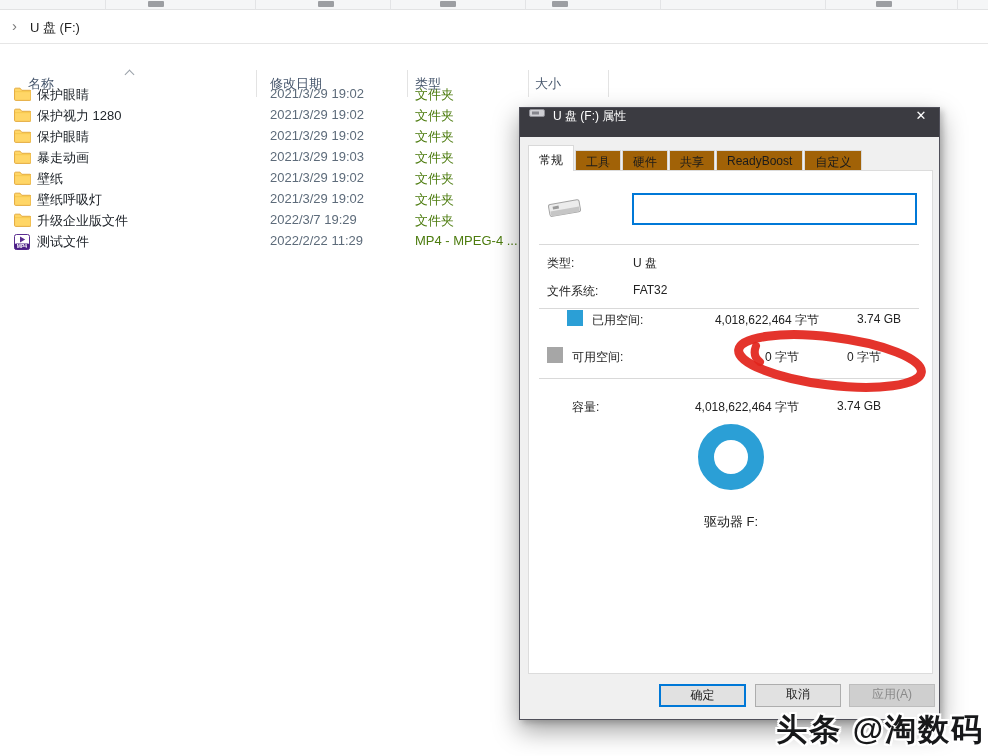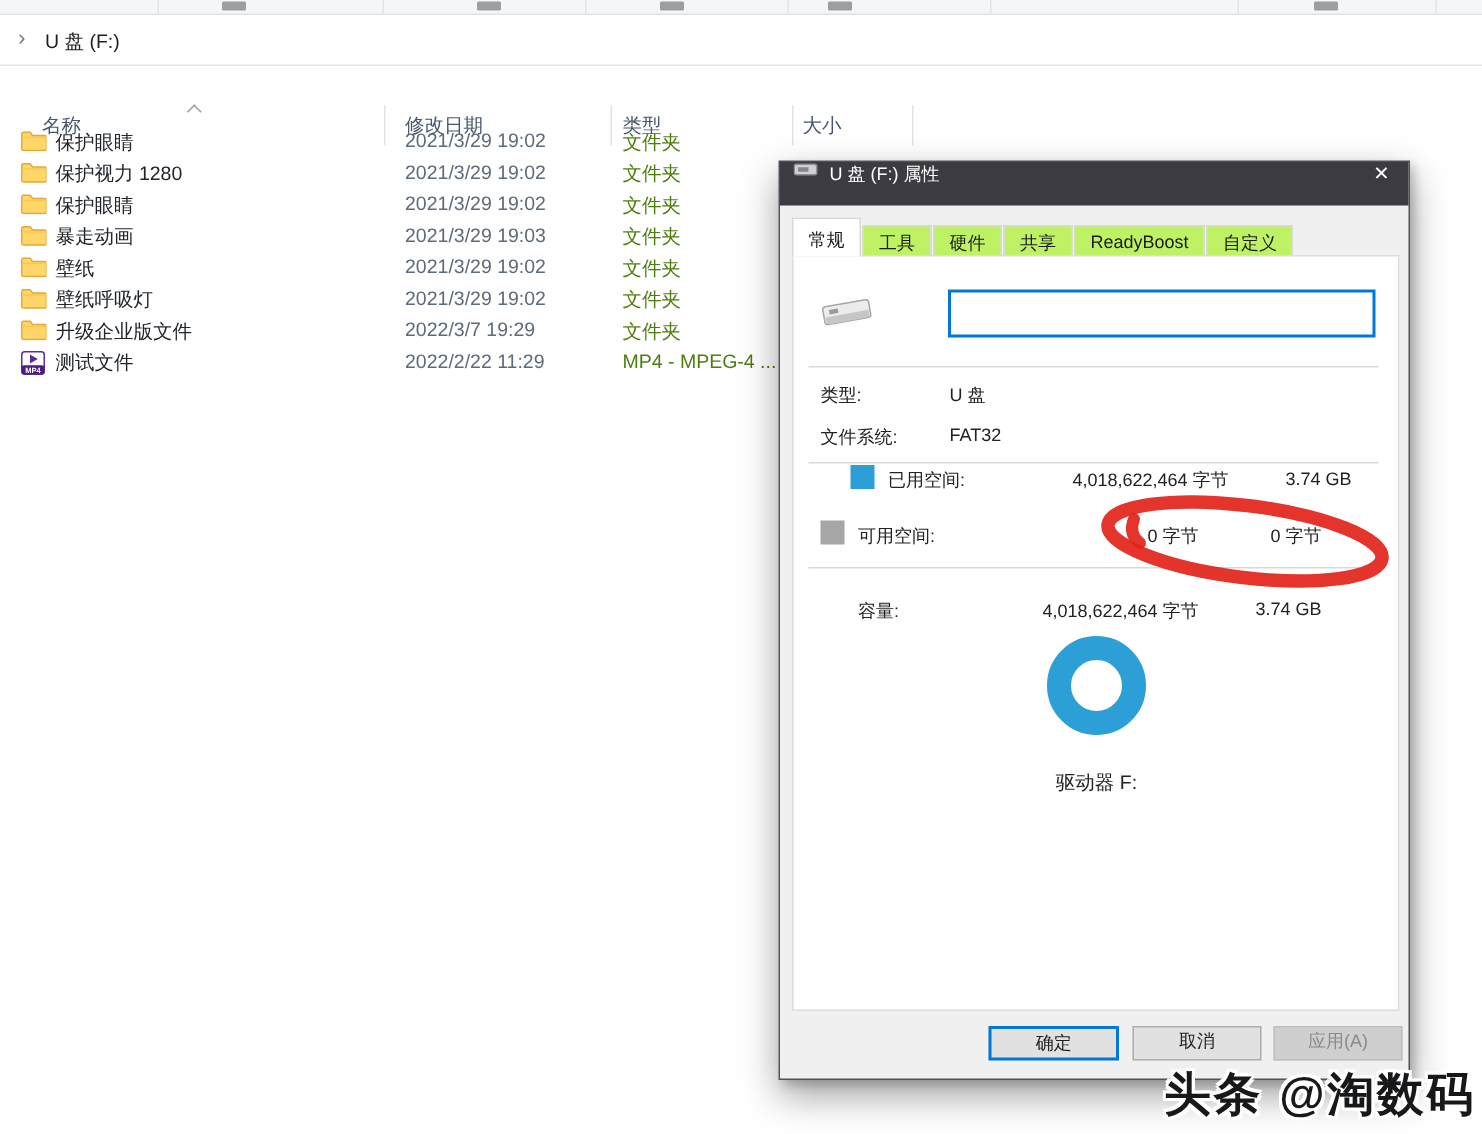--- a/index.html
+++ b/index.html
@@ -32,21 +32,21 @@
   
   .dialog { position:absolute; left:519px; top:107px; width:421px; height:613px;
     background:#f0f0f0; border:1px solid #50505a;
     box-shadow:0 10px 24px rgba(0,0,0,.38), 3px 3px 6px rgba(0,0,0,.18); }
   .title-bar { position:absolute; left:0; top:0; right:0; height:29px; background:#3b3b41;
     display:flex; align-items:flex-start; padding-left:9px; }
   .title-text { color:#fff; font-size:12px; margin-left:7px; flex:1; }
   .close-btn { width:30px; text-align:center; color:#fff; font-size:13px; margin-right:3px; cursor:pointer; }
   .tab-strip { position:absolute; left:8px; top:39px; right:8px; height:24px;
     display:flex; align-items:flex-end; }
-  .tab { font-size:12px; color:#1b1b1b; background:#bef264; border:1px solid #d9d9d9;
+  .tab { font-size:12px; color:#1b1b1b; background:#a16207; border:1px solid #d9d9d9;
     border-bottom:none; padding:3px 10px 4px 10px; height:21px; margin-right:1px; }
   .tab.active { background:#fff; height:26px; padding-top:6px; z-index:3; position:relative; }
   .tab-page { position:absolute; left:8px; top:62px; width:405px; height:504px;
     background:#fff; border:1px solid #dcdcdc; font-size:12px; }
   .usb-icon { position:absolute; left:16px; top:22px; }
   .label-input { position:absolute; left:103px; top:22px; width:285px; height:32px;
     border:2px solid #0078d7; background:#fff; font-size:12px; padding:0 5px; outline:none; }
   .hr { position:absolute; left:10px; width:380px; height:0; border-top:1px solid #d9d9d9; }
   .fld-label { position:absolute; left:18px; }
   .fld-value { position:absolute; left:104px; }

